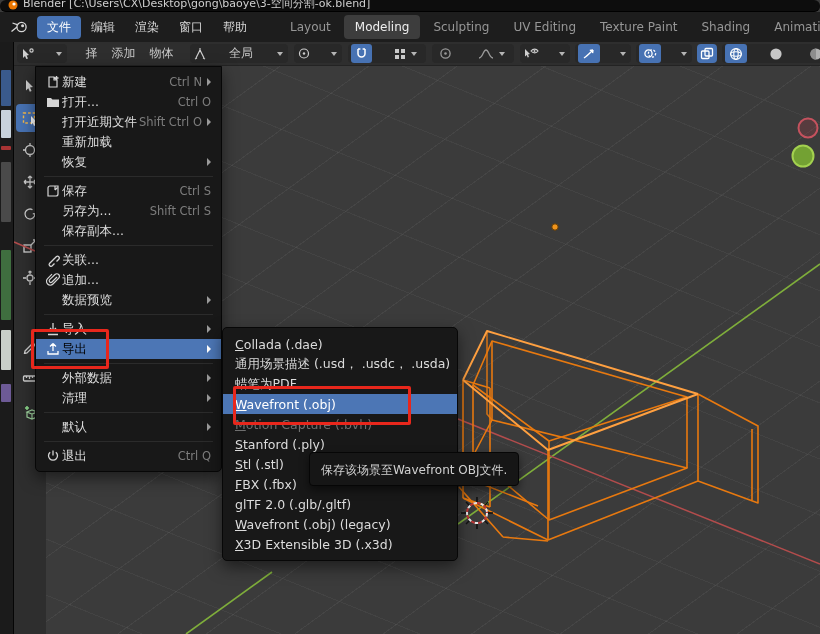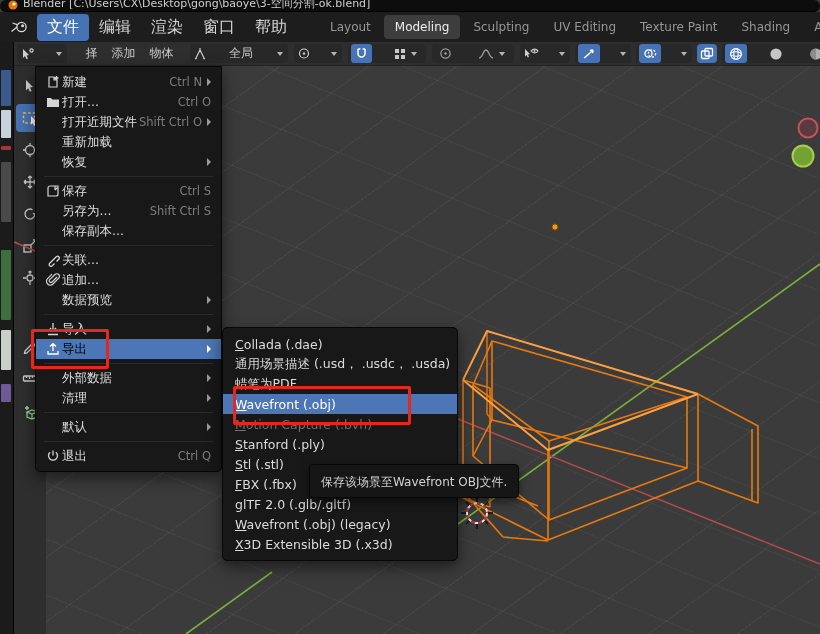--- a/index.html
+++ b/index.html
@@ -10,21 +10,21 @@
   
   .titlebar{position:absolute;left:0;top:0;width:100%;height:11px;background:#0d0d0d;
     border-bottom:1px solid #000;overflow:hidden;display:flex;align-items:flex-end;z-index:30;border-radius:6px;}
   .titlebar .tlogo{margin:-5px 4px 0 7px;flex:0 0 auto;}
   .titlebar .ttext{color:#cfcfcf;font-size:11px;line-height:14px;margin-top:-6px;white-space:nowrap;}
 
   
   .menubar{position:absolute;left:0;top:12px;width:100%;height:30px;background:#1d1d1d;
     display:flex;align-items:center;padding:0 6px;box-sizing:border-box;z-index:20;}
   .blogo{margin:0 8px 0 4px;flex:0 0 auto;}
-  .mtn{font-size:16px;color:#d4d4d4;padding:3px 10px;border-radius:4px;white-space:nowrap;}
+  .mtn{font-size:12px;color:#d4d4d4;padding:3px 10px;border-radius:4px;white-space:nowrap;}
   .mtn.active{background:#4772b3;color:#fff;}
   .tabs{display:flex;align-items:center;margin-left:22px;gap:2px;}
   .tab{font-size:12px;color:#969696;padding:5px 11px;border-radius:4px;white-space:nowrap;}
   .tab.active{background:#3d3d3d;color:#eee;}
 
   
   .vheader{position:absolute;left:13px;top:42px;right:0;height:24px;background:#2e2e2e;
     border-bottom:1px solid #232323;display:flex;align-items:center;padding:0 4px;box-sizing:border-box;
     gap:6px;z-index:10;overflow:hidden;}
   .vhtxt{font-size:12px;color:#c9c9c9;padding:0 4px;white-space:nowrap;}
@@ -74,21 +74,21 @@
   .smi .lbl{font-size:12.5px;color:#dcdcdc;white-space:nowrap;}
   .smi.mn .lbl::first-letter{text-decoration:underline;}
   .smi.hl{background:#4c76b5;}
   .smi.hl .lbl{color:#fff;}
   .smi.dim .lbl{color:#6f6f6f;}
 
   .redbox{position:absolute;border:3px solid #e8271c;border-radius:2px;z-index:60;pointer-events:none;}
   #redbox-export{left:-5px;top:-10px;width:72px;height:34px;}
   #redbox-wavefront{left:10px;top:-8px;width:172px;height:33px;}
 
-  .tooltip{position:absolute;left:309px;top:464px;background:#161616;border:1px solid #060606;
+  .tooltip{position:absolute;left:309px;top:452px;background:#161616;border:1px solid #060606;
     border-radius:4px;padding:6px 11px;z-index:70;box-shadow:0 4px 10px rgba(0,0,0,.5);}
   .tooltip span{font-size:12px;color:#d2d2d2;white-space:nowrap;}
 
   svg{display:block;}
 </style>
 </head>
 <body>
 
 <div class="screen">
 

